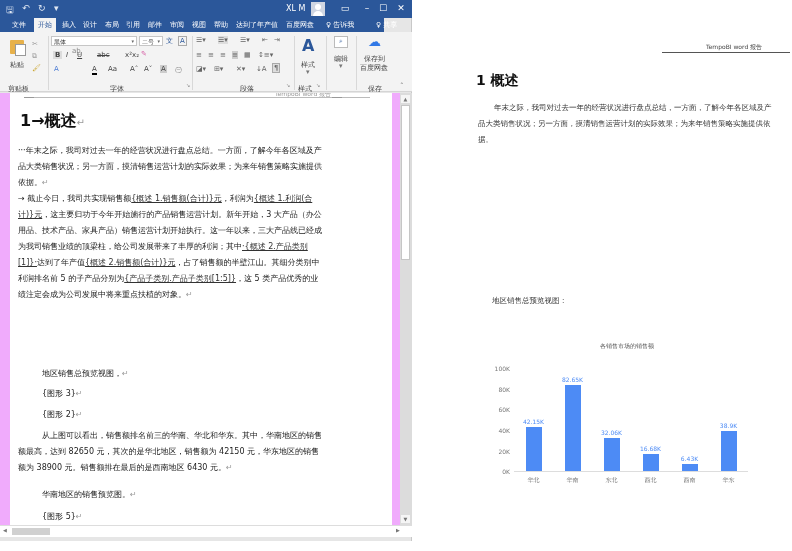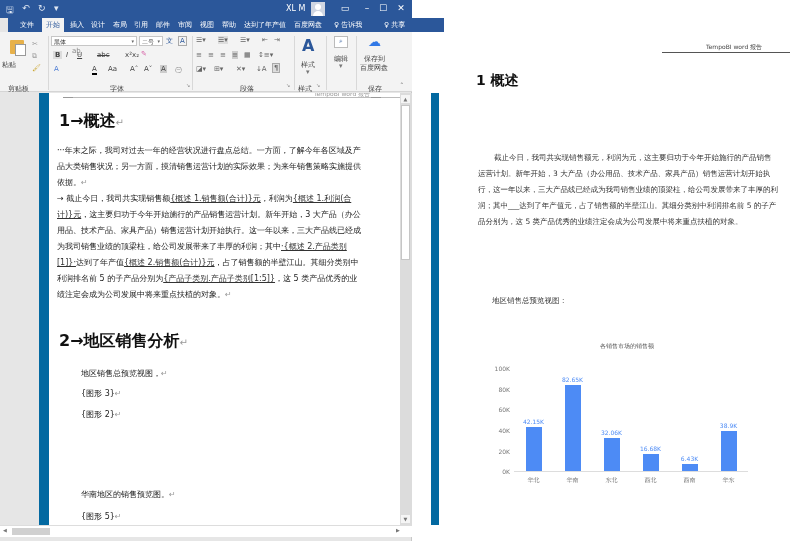--- a/index.html
+++ b/index.html
@@ -10,34 +10,34 @@
   .word { position: absolute; left: 0; top: 0; width: 412px; height: 541px; background: #e6e6e6; border-right: 1px solid #c8c8c8; }
   .titlebar { position: absolute; left: 0; top: 0; width: 412px; height: 18px; background: #2b579a; color: #fff; font-size: 8px; }
   .titlebar .qa { position: absolute; top: 3px; font-size: 9px; color: #dfe7f3; }
   .titlebar .title { position: absolute; left: 100px; top: 4px; width: 180px; text-align: center; font-size: 8px; color: #fff; }
   .titlebar .user { position: absolute; left: 286px; top: 4px; font-size: 8px; }
   .titlebar .avatar { position: absolute; left: 311px; top: 2px; width: 14px; height: 14px; background: #d0d6e2; }
   .titlebar .avatar::after { content: ""; position: absolute; left: 4px; top: 2px; width: 6px; height: 6px; border-radius: 50%; background: #fff; }
   .titlebar .avatar::before { content: ""; position: absolute; left: 2px; top: 9px; width: 10px; height: 5px; border-radius: 5px 5px 0 0; background: #fff; }
   .titlebar .wbtn { position: absolute; top: 3px; font-size: 9px; color: #fff; text-align: center; width: 18px; }
 
-  .tabs { position: absolute; left: 8px; top: 18px; width: 436px; height: 14px; background: #2b579a; font-size: 7px; color: #fff; }
+  .tabs { position: absolute; left: 0; top: 18px; width: 384px; height: 14px; background: #2b579a; font-size: 7px; color: #fff; }
   .tabs .tab { position: absolute; top: 0; height: 14px; line-height: 14px; padding: 0 4px; white-space: nowrap; }
   .tabs .tab.active { background: #f3f3f3; color: #2b579a; }
 
   .ribbon { position: absolute; left: 0; top: 32px; width: 412px; height: 60px; background: #f3f3f3; border-bottom: 1px solid #d5d5d5; font-size: 7px; color: #333; }
   .grp-label { position: absolute; top: 52px; font-size: 7px; color: #444; white-space: nowrap; }
   .grp-sep { position: absolute; top: 4px; width: 1px; height: 54px; background: #d8d8d8; }
   .rb { position: absolute; font-size: 7px; color: #444; white-space: nowrap; }
   .combo { position: absolute; height: 10px; border: 1px solid #c6c6c6; background: #fff; font-size: 6px; line-height: 9px; padding-left: 2px; }
   .combo .dd { position: absolute; right: 2px; top: 0; font-size: 5px; color: #666; }
   .paste-icon { position: absolute; left: 10px; top: 40px; width: 14px; height: 14px; background: #e7b14a; border-radius: 1px; }
   .paste-icon::after { content: ""; position: absolute; left: 5px; top: 4px; width: 9px; height: 10px; background: #fff; border: 1px solid #999; }
 
-  .doc-area { position: absolute; left: 0; top: 93px; width: 400px; height: 432px; background: #0369a1; overflow: hidden; margin-left: 39px; }
+  .doc-area { position: absolute; left: 0; top: 93px; width: 400px; height: 432px; background: #f0abfc; overflow: hidden; }
   .page { position: absolute; left: 10px; top: -2px; width: 382px; height: 440px; background: #fff; }
   .hdr-line { position: absolute; left: 20px; top: 6px; width: 340px; height: 1px; background: #bbb; }
   .hdr-text { position: absolute; left: 265px; top: -1px; font-size: 6px; color: #999; }
   .margin-mark { position: absolute; width: 10px; height: 1px; background: #999; }
   .h1 { position: absolute; font-size: 16px; font-weight: bold; color: #111; white-space: nowrap; }
   .h1 .mark { color: #999; font-weight: normal; font-size: 10px; }
   .para { position: absolute; font-size: 8px; line-height: 16px; color: #222; }
   .para .u { text-decoration: underline; color: #333; }
   .para .pm { color: #999; }
   .small { position: absolute; font-size: 8px; color: #222; white-space: nowrap; }
@@ -96,21 +96,21 @@
     <span class="tab" style="left:210px;">帮助</span>
     <span class="tab" style="left:232px;">达到了年产值</span>
     <span class="tab" style="left:282px;">百度网盘</span>
     <span class="tab" style="left:322px;">♀ 告诉我</span>
     <span class="tab" style="left:372px;">♀ 共享</span>
   </div>
 
   <div class="ribbon">
 
     <span class="paste-icon" style="top:8px;"></span>
-    <span class="rb" style="left:2px;top:28px;">粘贴</span>
+    <span class="rb" style="left:10px;top:28px;">粘贴</span>
     <span class="rb" style="left:32px;top:8px;color:#999;">✂</span>
     <span class="rb" style="left:32px;top:20px;color:#999;">⧉</span>
     <span class="rb" style="left:32px;top:32px;color:#c9a227;">🖌</span>
     <span class="grp-label" style="left:8px;">剪贴板</span>
     <span class="grp-sep" style="left:48px;"></span>
 
     <span class="combo" style="left:51px;top:4px;width:86px;">
       <span>黑体</span>
       <span class="dd">▾</span>
     </span>
@@ -190,28 +190,28 @@
       </div>
 
       <div class="para" style="left:8px;top:52px;width:306px;">
         <span>···年末之际，我司对过去一年的经营状况进行盘点总结。一方面，了解今年各区域及产品大类销售状况；另一方面，摸清销售运营计划的实际效果；为来年销售策略实施提供依据。</span><span class="pm">↵</span>
       </div>
 
       <div class="para" style="left:8px;top:100px;width:306px;">
         <span>→ 截止今日，我司共实现销售额</span><span class="u">{概述 1.销售额(合计)}元</span><span>，利润为</span><span class="u">{概述 1.利润(合计)}元</span><span>，这主要归功于今年开始施行的产品销售运营计划。新年开始，3 大产品（办公用品、技术产品、家具产品）销售运营计划开始执行。这一年以来，三大产品线已经成为我司销售业绩的顶梁柱，给公司发展带来了丰厚的利润；其中</span><span class="u">·{概述 2.产品类别[1]}·</span><span>达到了年产值</span><span class="u">{概述 2.销售额(合计)}元</span><span>，占了销售额的半壁江山。其细分类别中利润排名前 5 的子产品分别为</span><span class="u">{产品子类别.产品子类别[1:5]}</span><span>，这 5 类产品优秀的业绩注定会成为公司发展中将来重点扶植的对象。</span><span class="pm">↵</span>
       </div>
 
-      <div class="h1" style="left:10px;top:240px;">
-        <span>2→</span><span>地区销售分析</span><span class="mark">↵</span>
-      </div>
 
       <div class="small" style="left:32px;top:277px;"><span>地区销售总预览视图，</span><span class="pm" style="color:#999;">↵</span></div>
       <div class="small" style="left:32px;top:297px;"><span>{图形 3}</span><span style="color:#999;">↵</span></div>
       <div class="small" style="left:32px;top:318px;"><span>{图形 2}</span><span style="color:#999;">↵</span></div>
 
+      <div class="para" style="left:8px;top:337px;width:306px;text-indent:24px;">
+        <span>从上图可以看出，销售额排名前三的华南、华北和华东。其中，华南地区的销售额最高，达到 82650 元，其次的是华北地区，销售额为 42150 元，华东地区的销售额为 38900 元。销售额排在最后的是西南地区 6430 元。</span><span class="pm">↵</span>
+      </div>
 
       <div class="small" style="left:32px;top:398px;"><span>华南地区的销售预览图。</span><span style="color:#999;">↵</span></div>
       <div class="small" style="left:32px;top:420px;text-align:right;"><span>{图形 5}</span><span style="color:#999;">↵</span></div>
     </div>
   </div>
 
   <div class="vscroll">
     <span class="arr" style="top:2px;">▲</span>
     <span class="thumb"></span>
     <span class="arr" style="top:422px;">▼</span>
@@ -221,21 +221,21 @@
     <span class="thumb"></span>
     <span class="arr" style="left:396px;">▶</span>
   </div>
 </div>
 
 <div class="report">
   <span class="r-hdr-text">TempoBI word 报告</span>
   <span class="r-hdr-line"></span>
 
   <div class="r-h1" style="left:14px;top:34px;">1  概述</div>
-  <div class="r-para" style="top:112px;text-indent:16px;">截止今日，我司共实现销售额元，利润为元，这主要归功于今年开始施行的产品销售运营计划。新年开始，3 大产品（办公用品、技术产品、家具产品）销售运营计划开始执行，这一年以来，三大产品线已经成为我司销售业绩的顶梁柱，给公司发展带来了丰厚的利润；其中___达到了年产值元，占了销售额的半壁江山。其细分类别中利润排名前 5 的子产品分别为，这 5 类产品优秀的业绩注定会成为公司发展中将来重点扶植的对象。</div>
+  <div class="r-para" style="top:62px;text-indent:16px;">年末之际，我司对过去一年的经营状况进行盘点总结，一方面，了解今年各区域及产品大类销售状况；另一方面，摸清销售运营计划的实际效果；为来年销售策略实施提供依据。</div>
 
   <div class="r-small" style="left:30px;top:258px;">地区销售总预览视图：</div>
 
   <div class="chart">
     <div class="chart-title">各销售市场的销售额</div>
 
     <span class="ytick" style="top:27px;">100K</span>
     <span class="ytick" style="top:48px;">80K</span>
     <span class="ytick" style="top:68px;">60K</span>
     <span class="ytick" style="top:89px;">40K</span>

